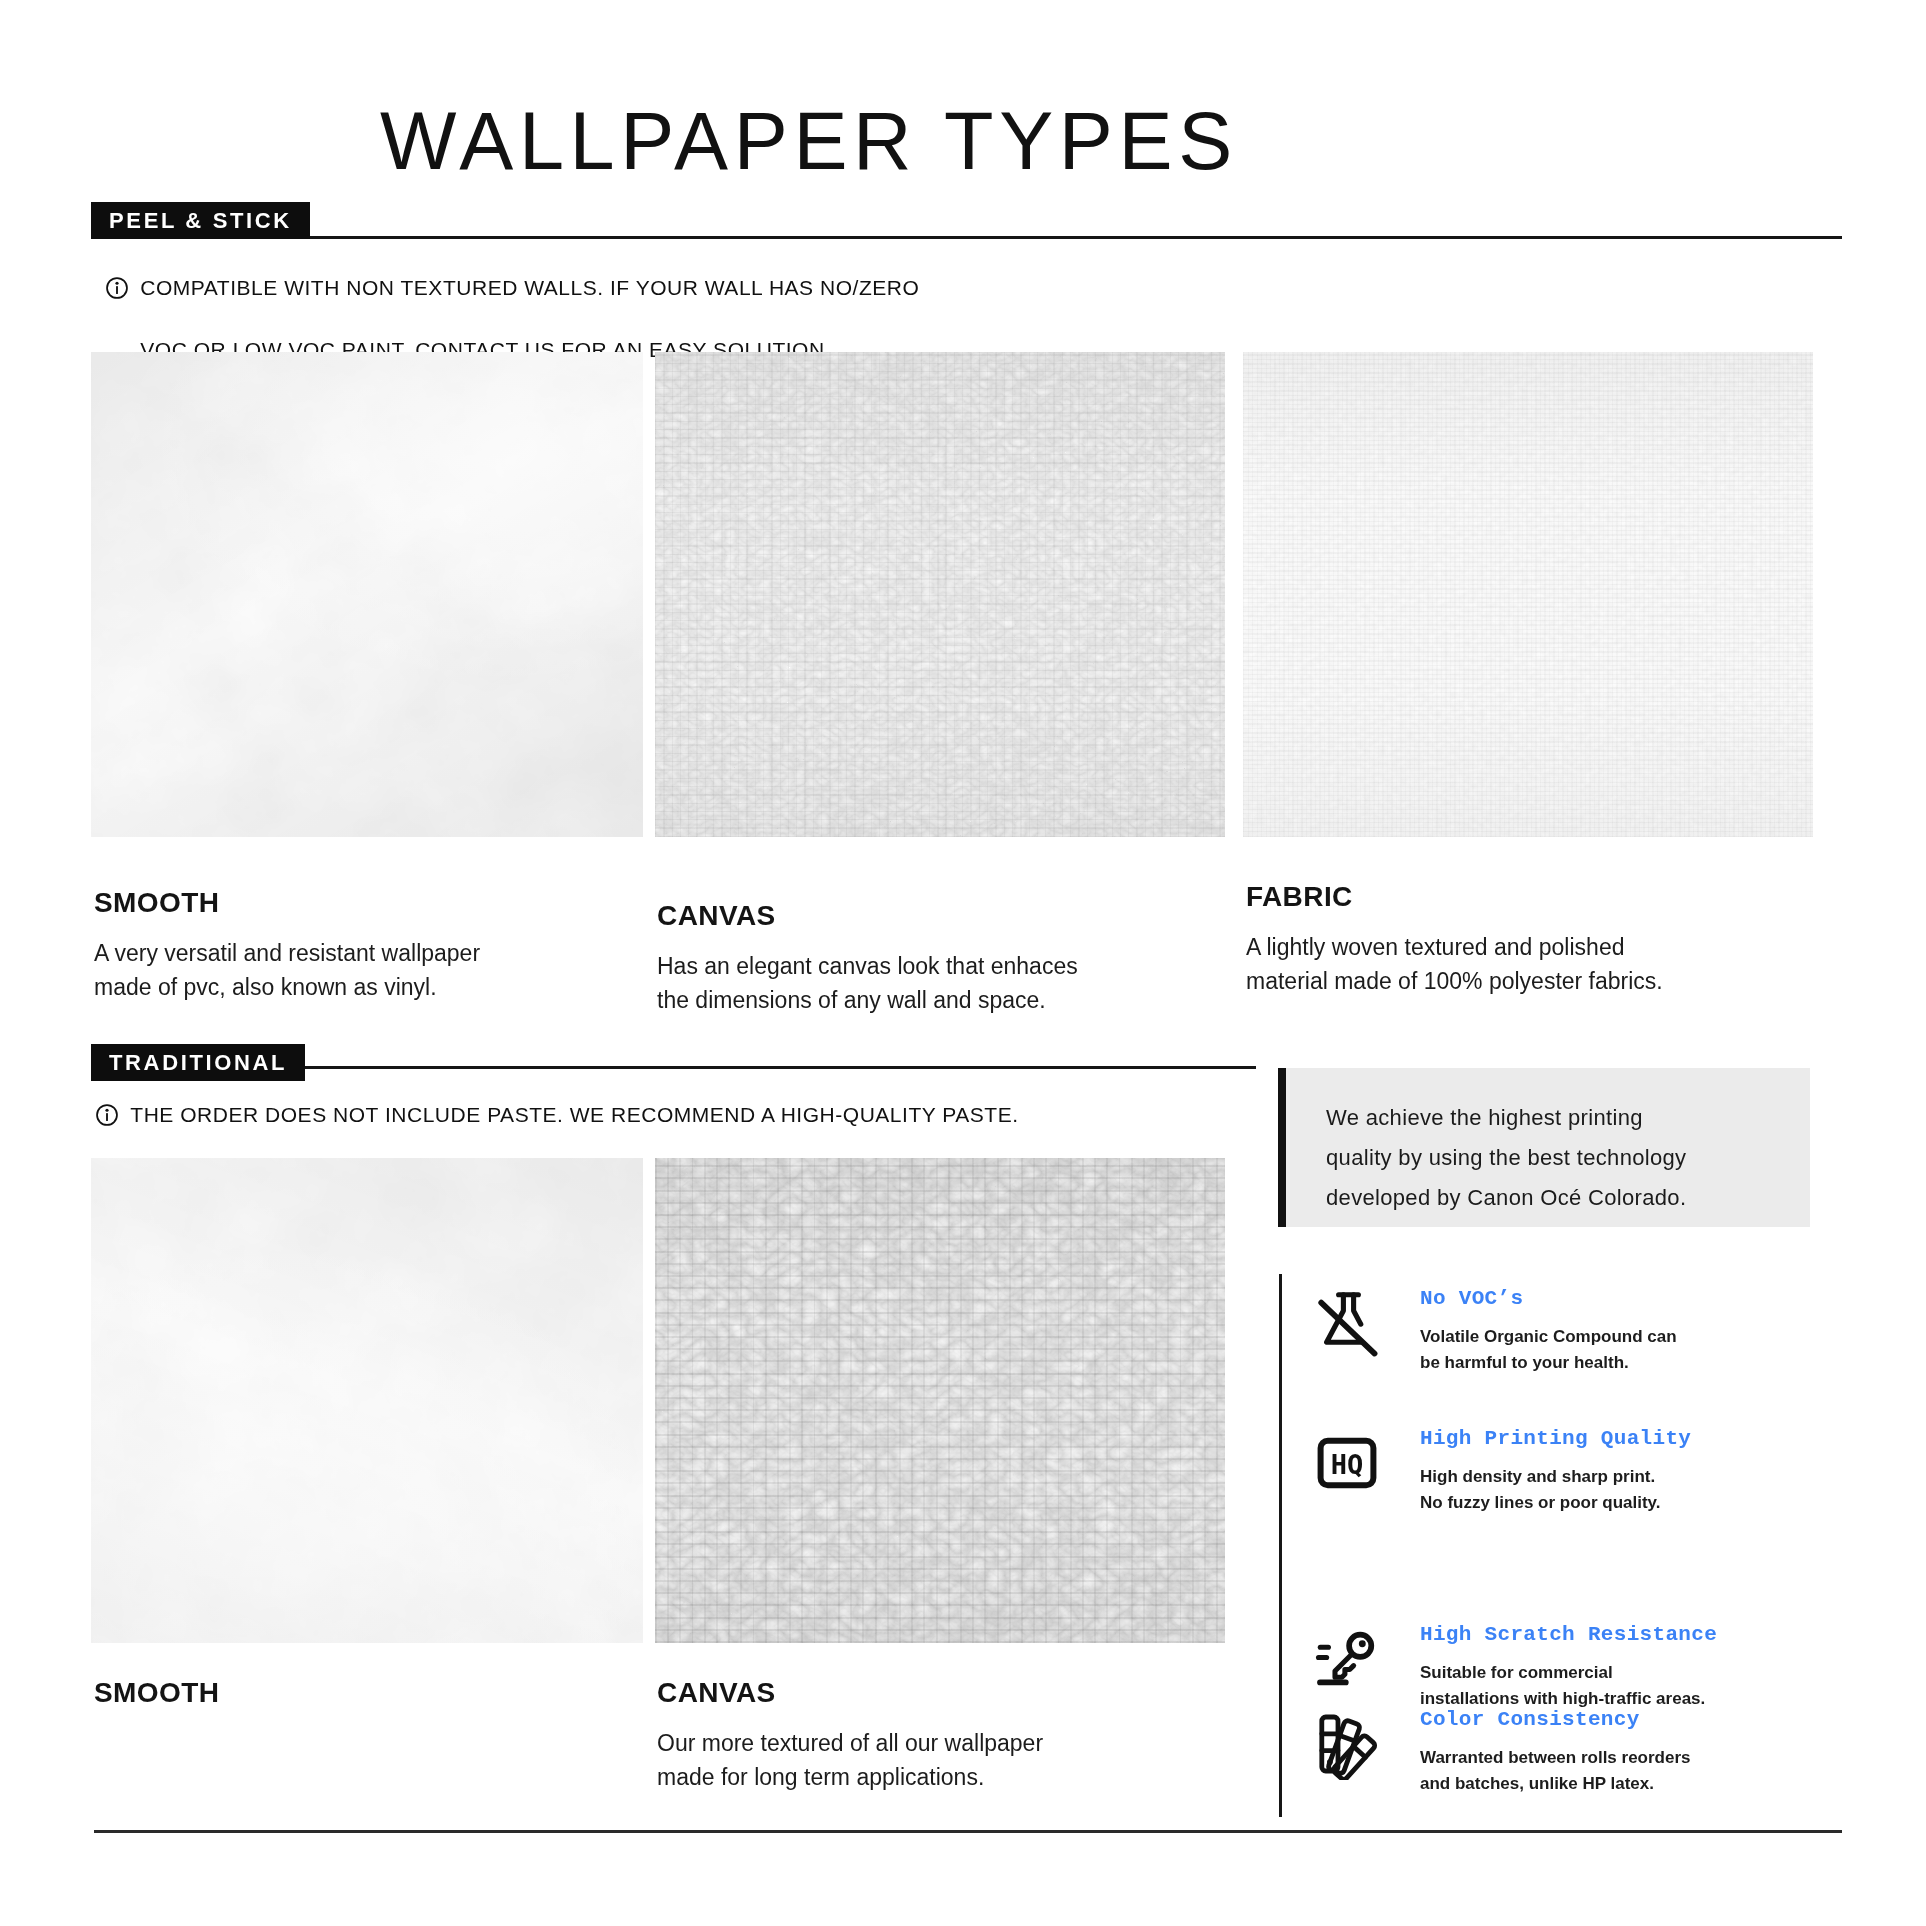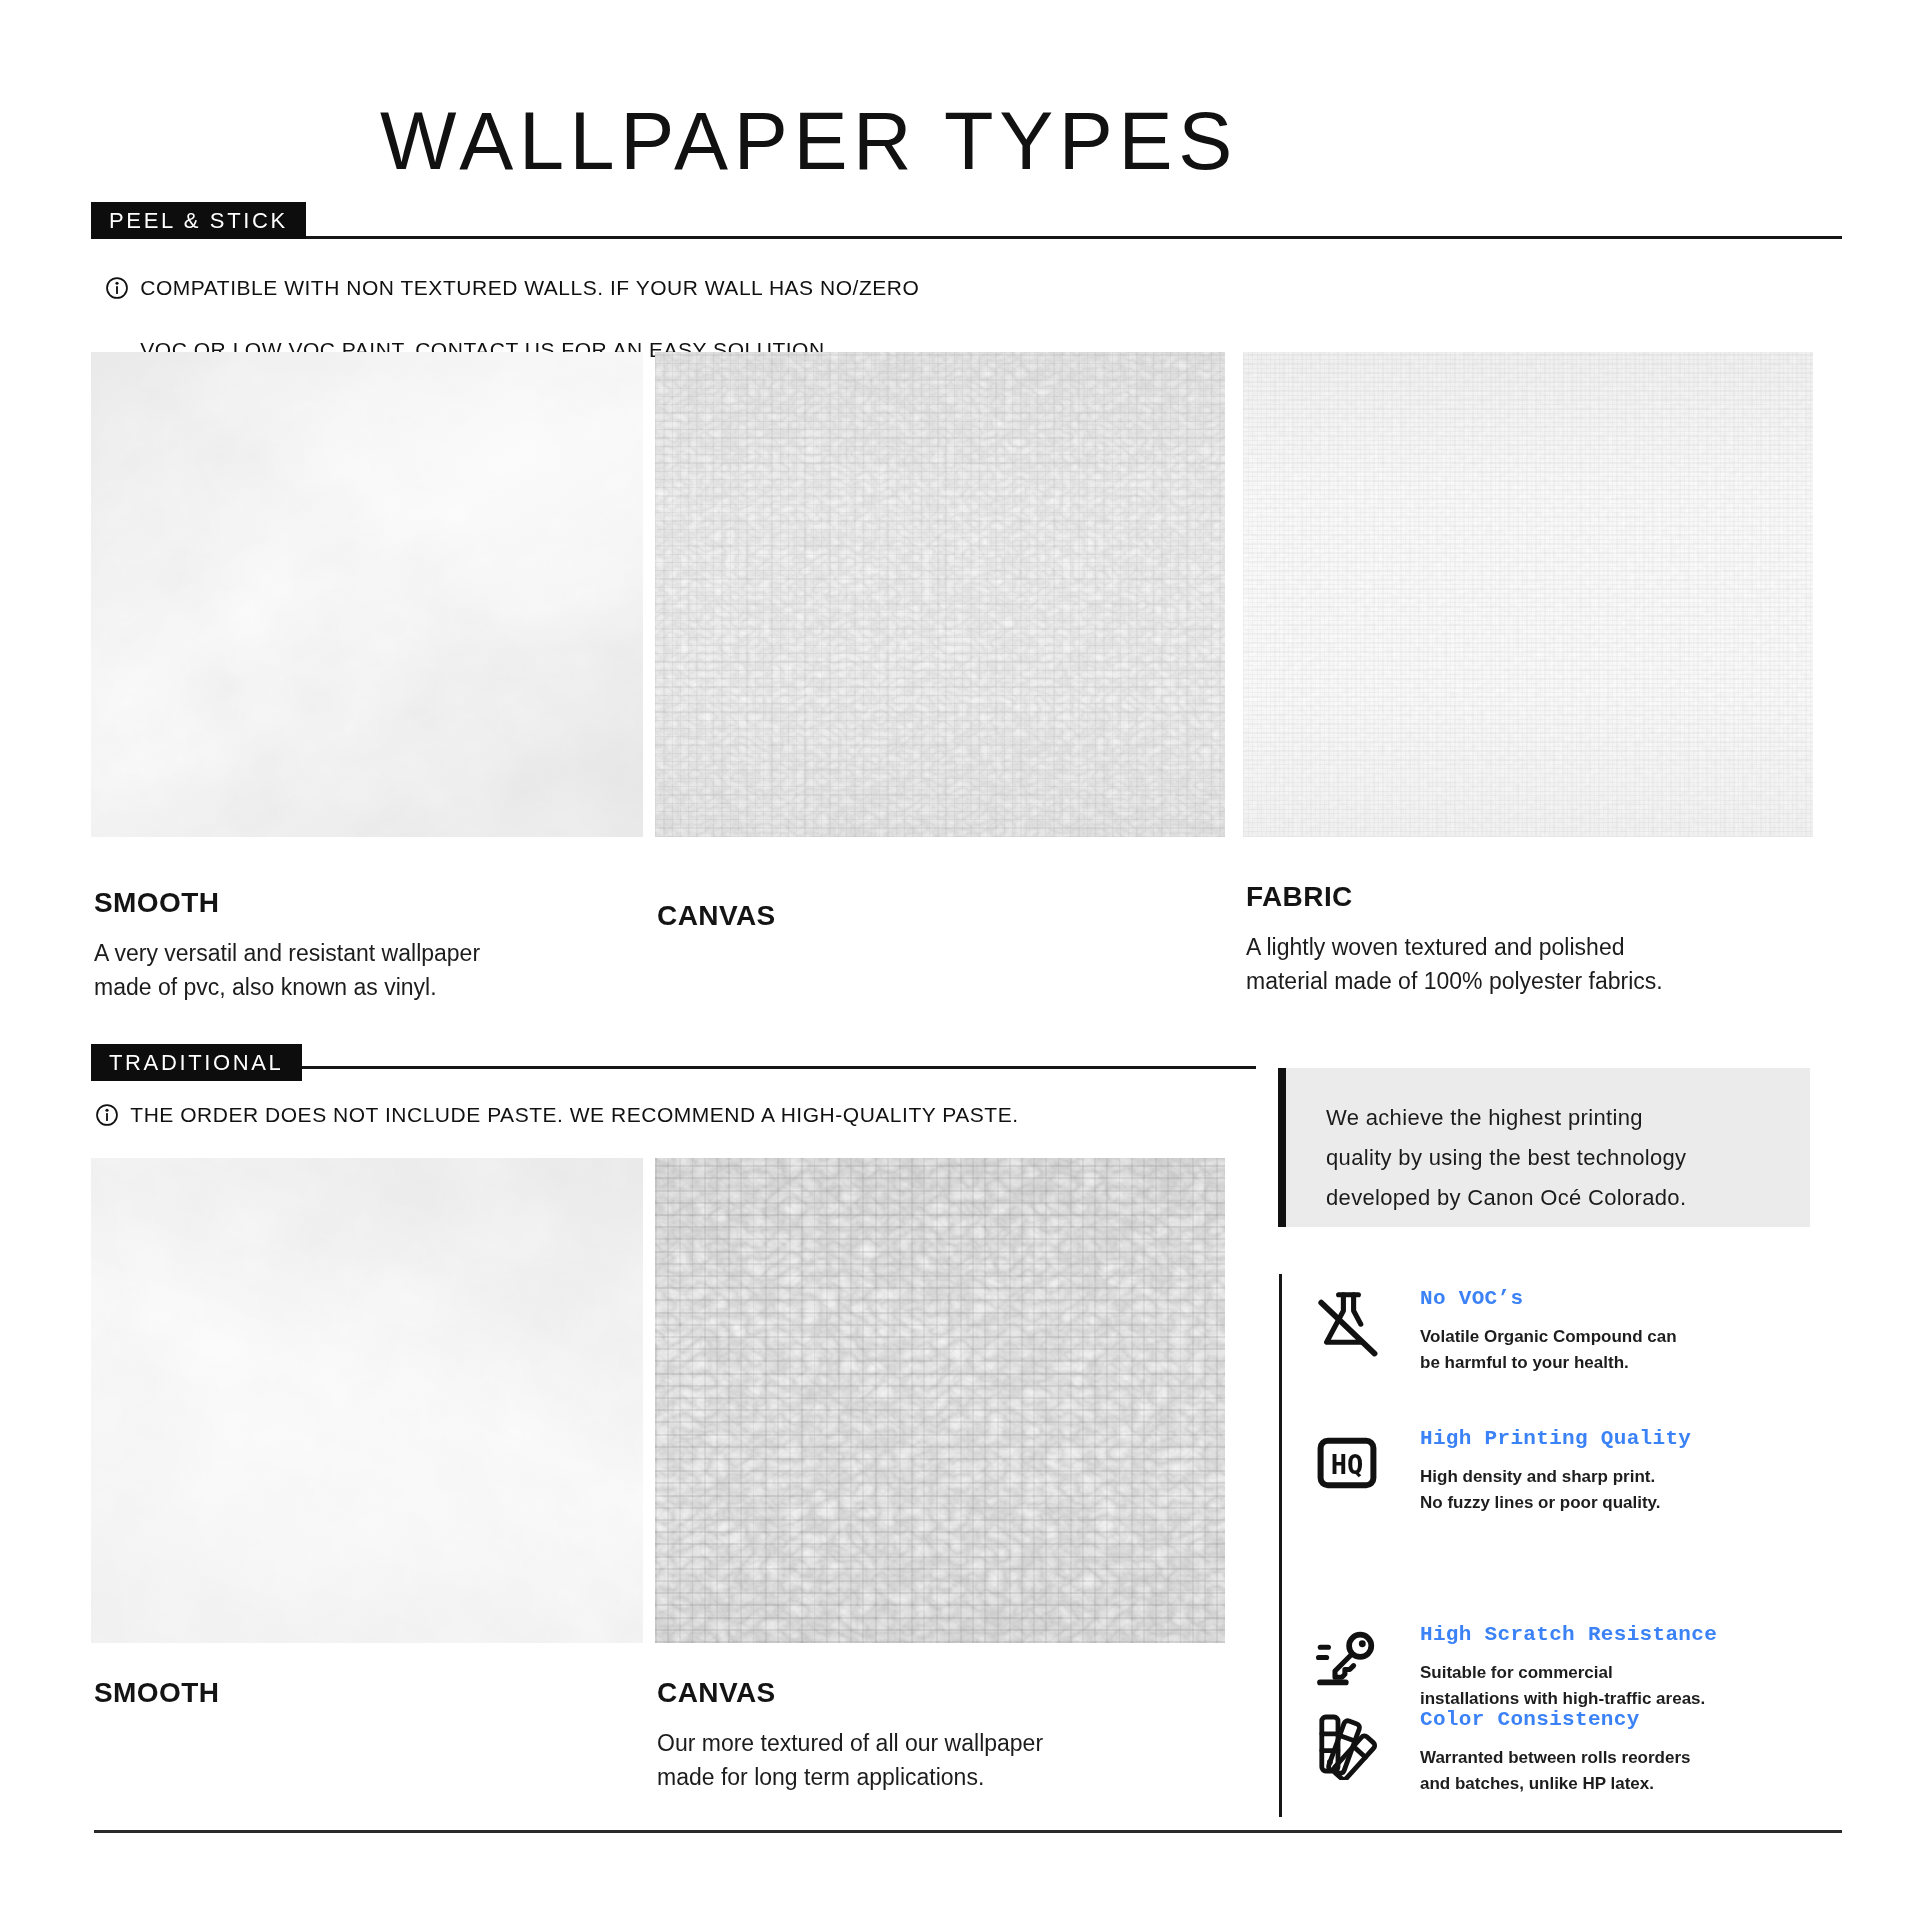--- a/index.html
+++ b/index.html
@@ -4,21 +4,21 @@
 <style>
   html,body{margin:0;padding:0;background:#ffffff;}
   body{width:1926px;height:1926px;position:relative;overflow:hidden;
        font-family:"Liberation Sans", sans-serif;color:#161616;}
 
   
   .page-title{position:absolute;left:90px;top:95px;width:1438px;text-align:center;
     font-size:81px;font-weight:400;letter-spacing:.07em;color:#111;white-space:nowrap;}
 
   
-  .chip{position:absolute;background:#0d0d0d;color:#fff;font-weight:400;font-size:22px;
+  .chip{position:absolute;background:#0d0d0d;color:#fff;font-weight:700;font-size:22px;
     letter-spacing:.12em;height:37px;line-height:37px;padding:0 18px;z-index:2;white-space:nowrap;}
   .rule-h{position:absolute;background:#161616;height:3.2px;}
   .rule-bottom{position:absolute;background:#2a2a2a;height:2.6px;}
 
   
   .note{position:absolute;display:flex;gap:10.3px;font-size:21px;letter-spacing:.025em;
     line-height:1.48;color:#111;}
   .note svg{flex:none;margin-top:2.6px;}
   .note .ntext{white-space:pre-line;}
 
@@ -153,20 +153,22 @@
     <div class="ovl shade-soft"></div>
 </div>
 
 <div class="cap" style="left:94px;top:887px;">
   <h3>SMOOTH</h3>
   <p>A very versatil and resistant wallpaper
 made of pvc, also known as vinyl.</p>
 </div>
 <div class="cap" style="left:657px;top:900px;">
   <h3>CANVAS</h3>
+  <p>Has an elegant canvas look that enhaces
+the dimensions of any wall and space.</p>
 </div>
 <div class="cap" style="left:1246px;top:881px;width:578px;">
   <h3>FABRIC</h3>
   <p>A lightly woven textured and polished
 material made of 100% polyester fabrics.</p>
 </div>
 
 <div class="rule-h" style="left:91px;top:1066px;width:1165px;"></div>
 <div class="chip" style="left:91px;top:1032px;margin-top:12px;">TRADITIONAL</div>
 

